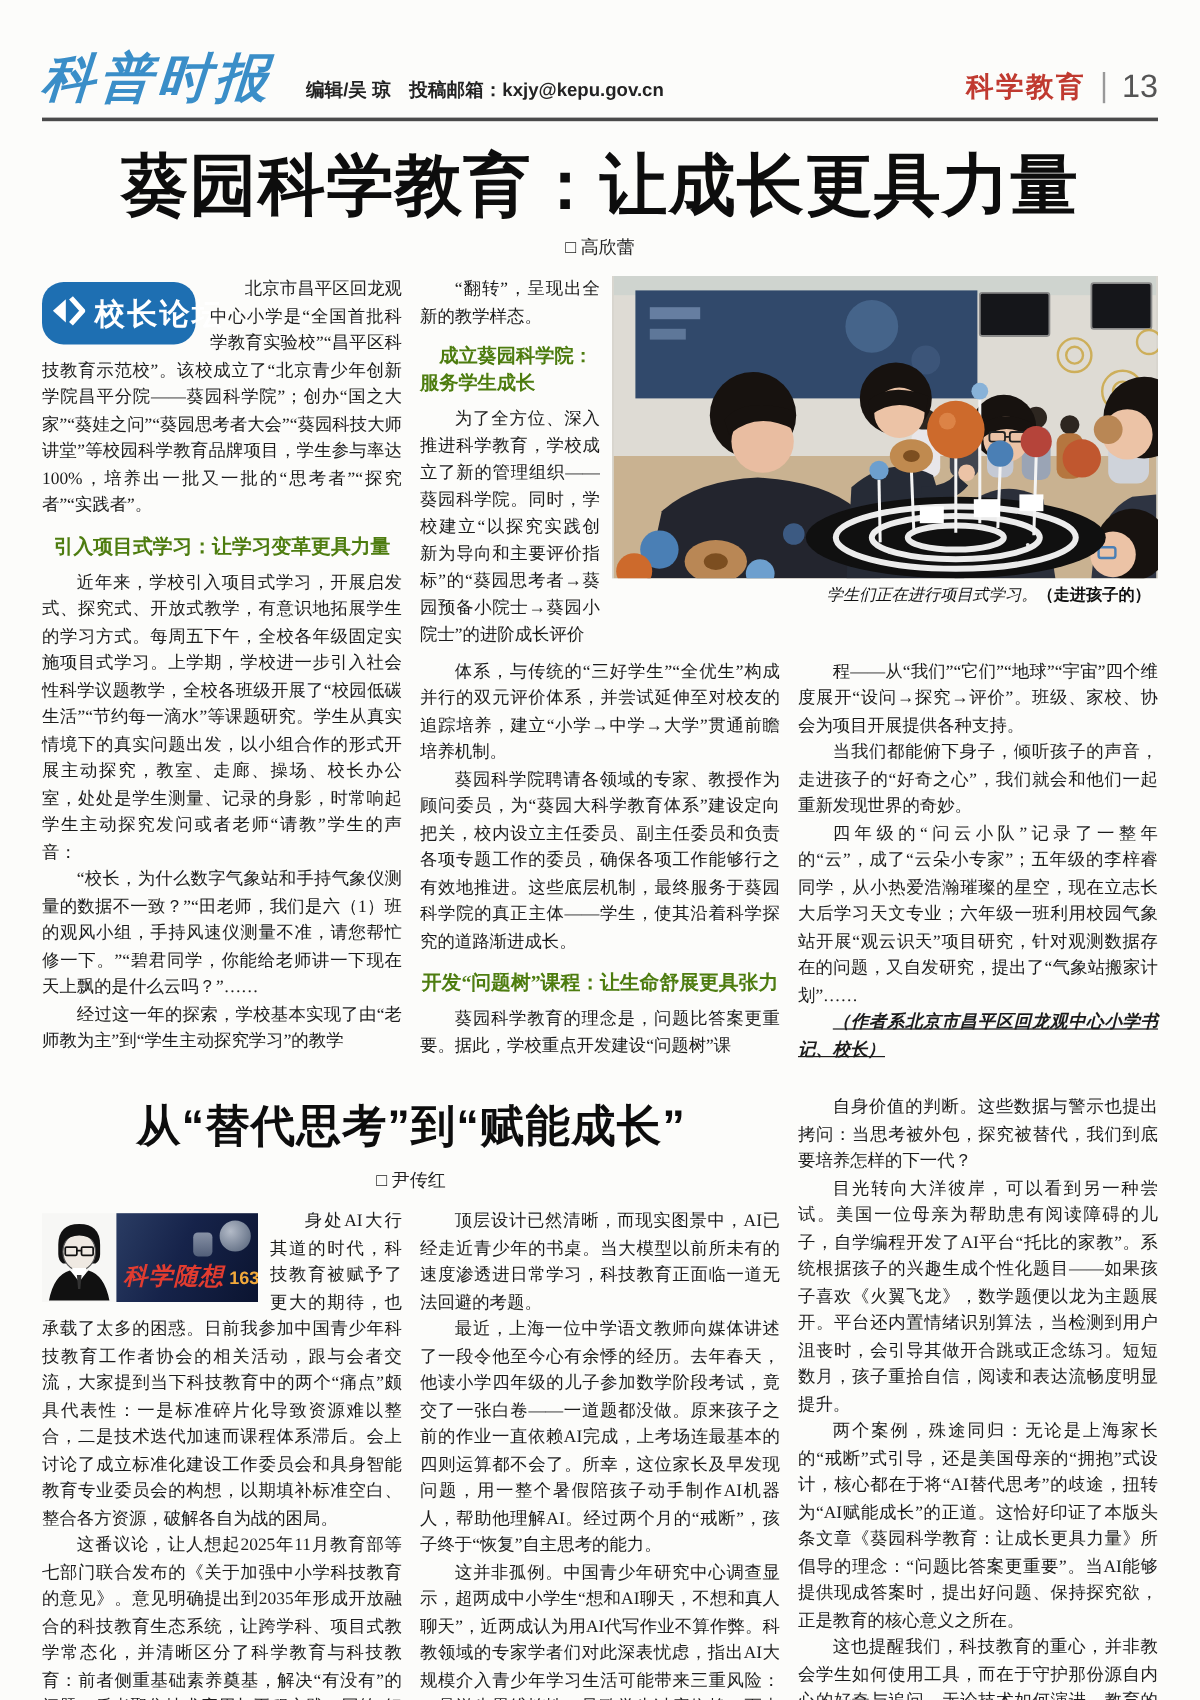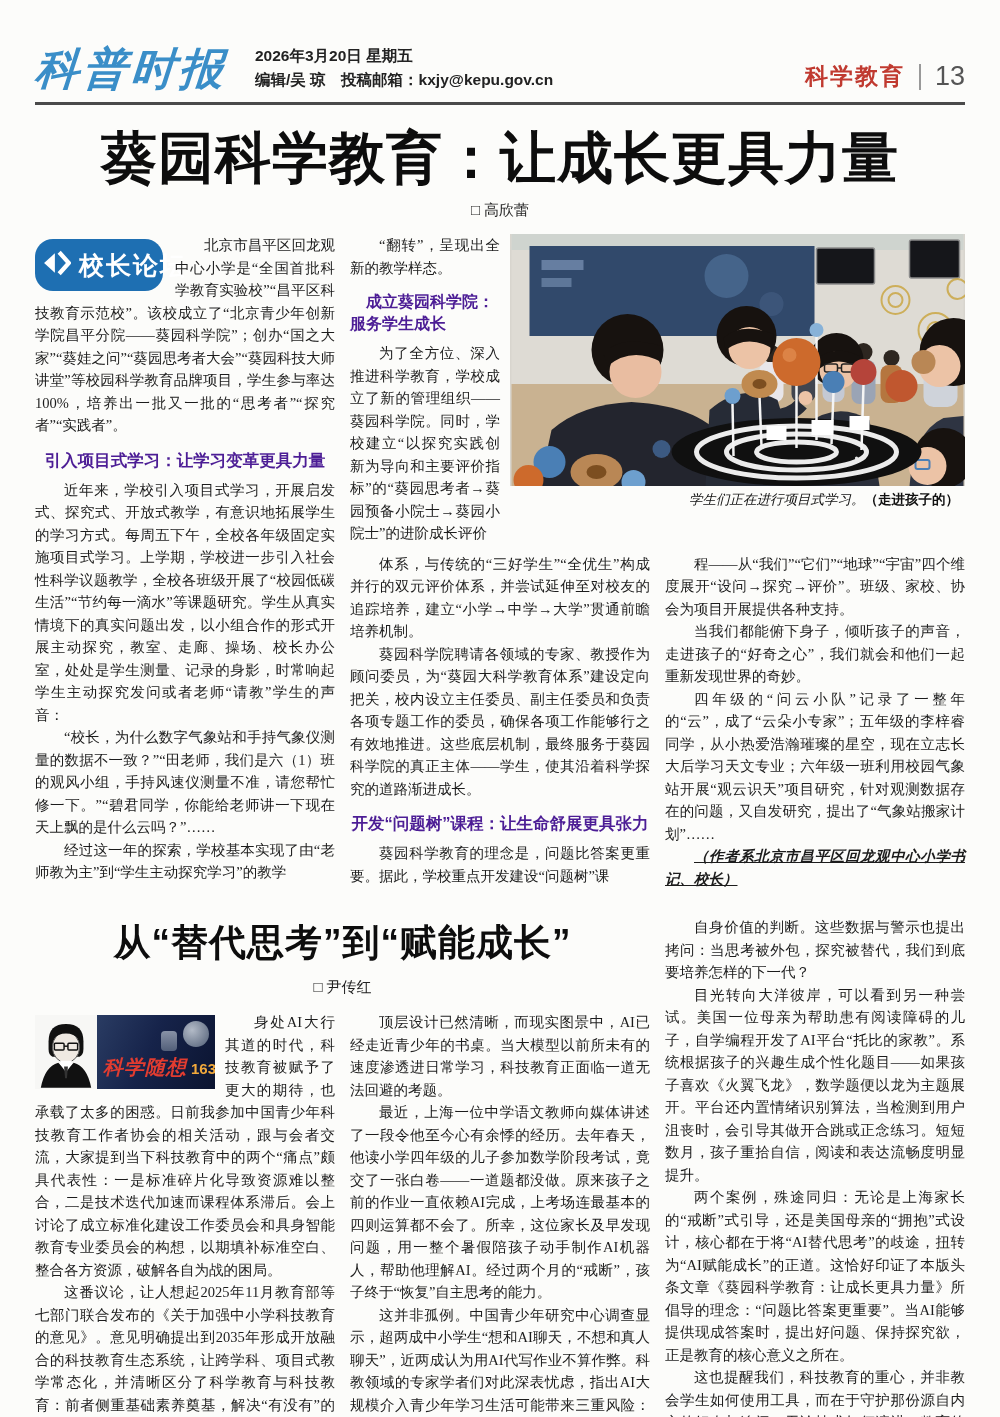--- a/index.html
+++ b/index.html
@@ -29,21 +29,21 @@
   .photo-frame{width:455px;height:252px;overflow:hidden;background:#d8d5ce;}
   .photo-frame svg{display:block;}
   .caption{font-size:13.5px;text-align:right;padding:5px 6px 0 0;color:#111;}
   .caption .cap-text{font-style:italic;}
   .caption .cap-credit{font-weight:bold;font-family:"Liberation Sans",sans-serif;font-style:normal;}
   .a1-bottom{display:flex;gap:15px;margin-top:8px;}
   .a1-col2b{width:300px;flex:0 0 300px;}
   .a1-col3{width:300px;flex:0 0 300px;}
   
   .para{font-size:14.5px;line-height:22.5px;text-align:justify;text-indent:2em;margin:0;}
-  .subhead{font-family:Liberation Sans, sans-serif;font-weight:bold;font-size:16.5px;line-height:1.35;margin:12px 0 8px;text-align:center;color:#4c1d95;}
+  .subhead{font-family:Liberation Serif, serif;font-weight:bold;font-size:16.5px;line-height:1.35;margin:12px 0 8px;text-align:center;color:#4d7c0f;}
   .subhead.narrow{font-size:16px;text-align:left;text-indent:1em;}
   .kai-note{font-style:italic;font-weight:bold;text-decoration:underline;}
   
   .forum-badge{float:left;width:128px;height:52px;background:#1e6fb2;color:#fff;display:flex;align-items:center;gap:8px;padding:0 8px;margin:5px 12px 8px 0;box-sizing:border-box;border-radius:18px;}
   .forum-badge .fb-label{font-family:"Liberation Sans",sans-serif;font-weight:bold;font-size:25px;letter-spacing:2px;white-space:nowrap;}
   
   .a2{display:flex;gap:15px;margin-top:24px;align-items:flex-start;}
   .a2-left{width:615px;flex:0 0 615px;}
   .headline2{text-align:center;font-family:"Liberation Sans","DejaVu Sans",sans-serif;font-weight:900;font-size:37px;letter-spacing:1px;color:#0d0d0d;margin:4px 0 10px;}
   .a2-cols{display:flex;gap:15px;}
@@ -60,21 +60,20 @@
   .sx-num{color:#f2a93b;font-family:"Liberation Sans",sans-serif;font-weight:bold;font-size:15px;margin-left:4px;}
 </style>
 </head>
 <body>
 
 <div class="page">
 
   <div class="masthead">
     <div class="logo">科普时报</div>
     <div class="issue-info">
-      <div>2026年3月20日 星期五</div>
       <div>编辑/吴 琼　投稿邮箱：kxjy@kepu.gov.cn</div>
     </div>
     <div class="section-box">
       <span class="section-name">科学教育</span>
       <span class="section-divider"></span>
       <span class="page-num">13</span>
     </div>
   </div>
 
   <h1 class="headline1">葵园科学教育：让成长更具力量</h1>

